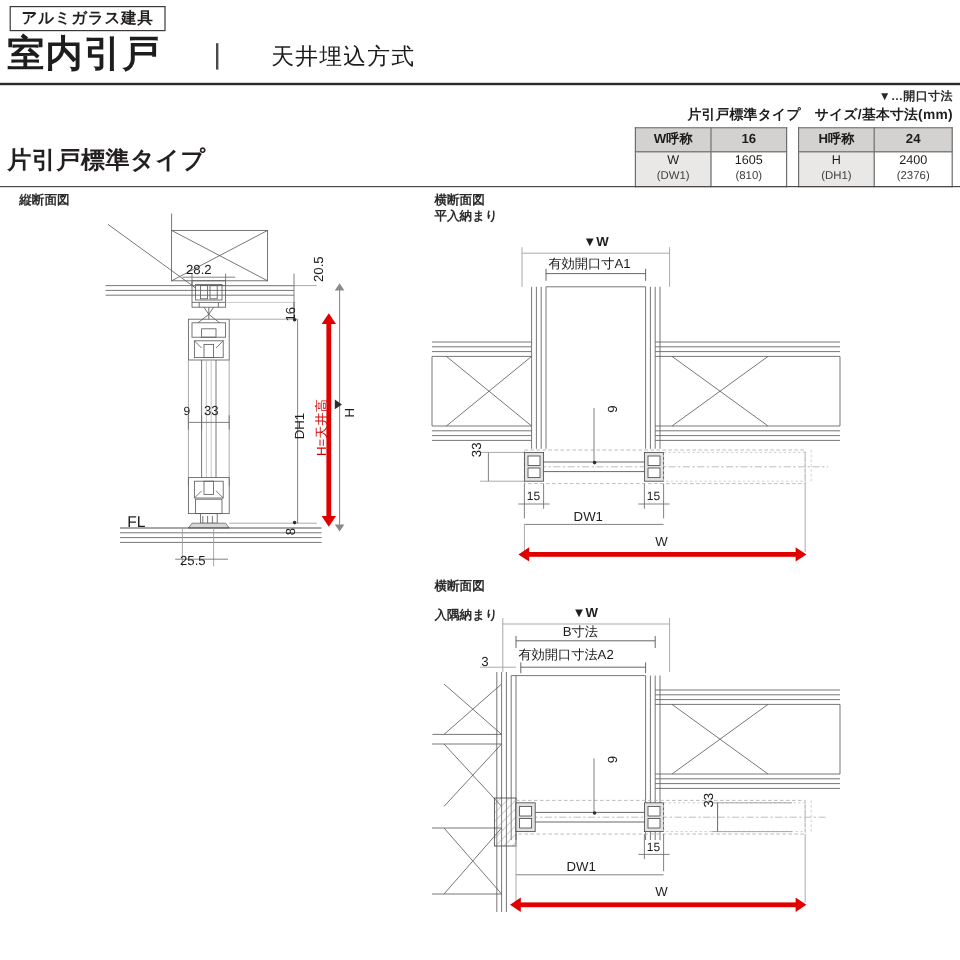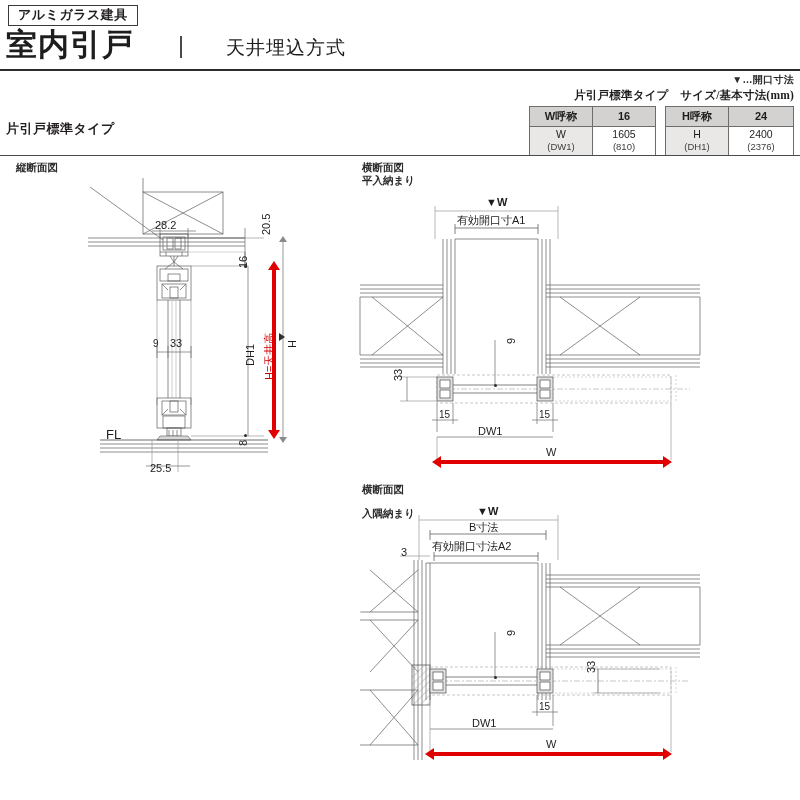--- a/index.html
+++ b/index.html
@@ -39,21 +39,20 @@
   
   .note-open{
     position:absolute;right:6px;top:73px;
     font-size:10px;font-weight:600;color:#2b2b2b;letter-spacing:.3px;
     white-space:nowrap;
   }
   .tbl-cap{
     position:absolute;right:6px;top:88px;
     font-size:11.5px;font-weight:700;color:#1d1d1d;letter-spacing:.2px;
     white-space:nowrap;
-    font-family:Liberation Serif, serif;
   }
   table.sizetbl{
     position:absolute;right:6px;top:106px;
     border-collapse:collapse;
     font-size:10.5px;
     background:#fff;
   }
   table.sizetbl td{
     border:1px solid #6d6d6d;
     text-align:center;
@@ -134,21 +133,21 @@
         <span class="sub">(DH1)</span>
       </td>
       <td class="val cw4">
         <span>2400</span><br>
         <span class="sub">(2376)</span>
       </td>
     </tr>
   </tbody>
     </table>
 
-  <div style="position:absolute;left:6px;top:120px;font-size:13px;font-weight:700;letter-spacing:.5px;">片引戸標準タイプ</div>
+  <div style="position:absolute;left:6px;top:120px;font-size:20px;font-weight:700;letter-spacing:.5px;">片引戸標準タイプ</div>
   <div class="rule-thin" style="top:155px;"></div>
 
   <div class="cap" style="left:16px;top:161px;">縦断面図</div>
 
   <div class="cap" style="left:362px;top:161px;">横断面図</div>
   <div class="cap" style="left:362px;top:174px;">平入納まり</div>
 
   <div class="cap" style="left:362px;top:483px;">横断面図</div>
   <div class="cap" style="left:362px;top:496px;margin-top:11px;">入隅納まり</div>
 

